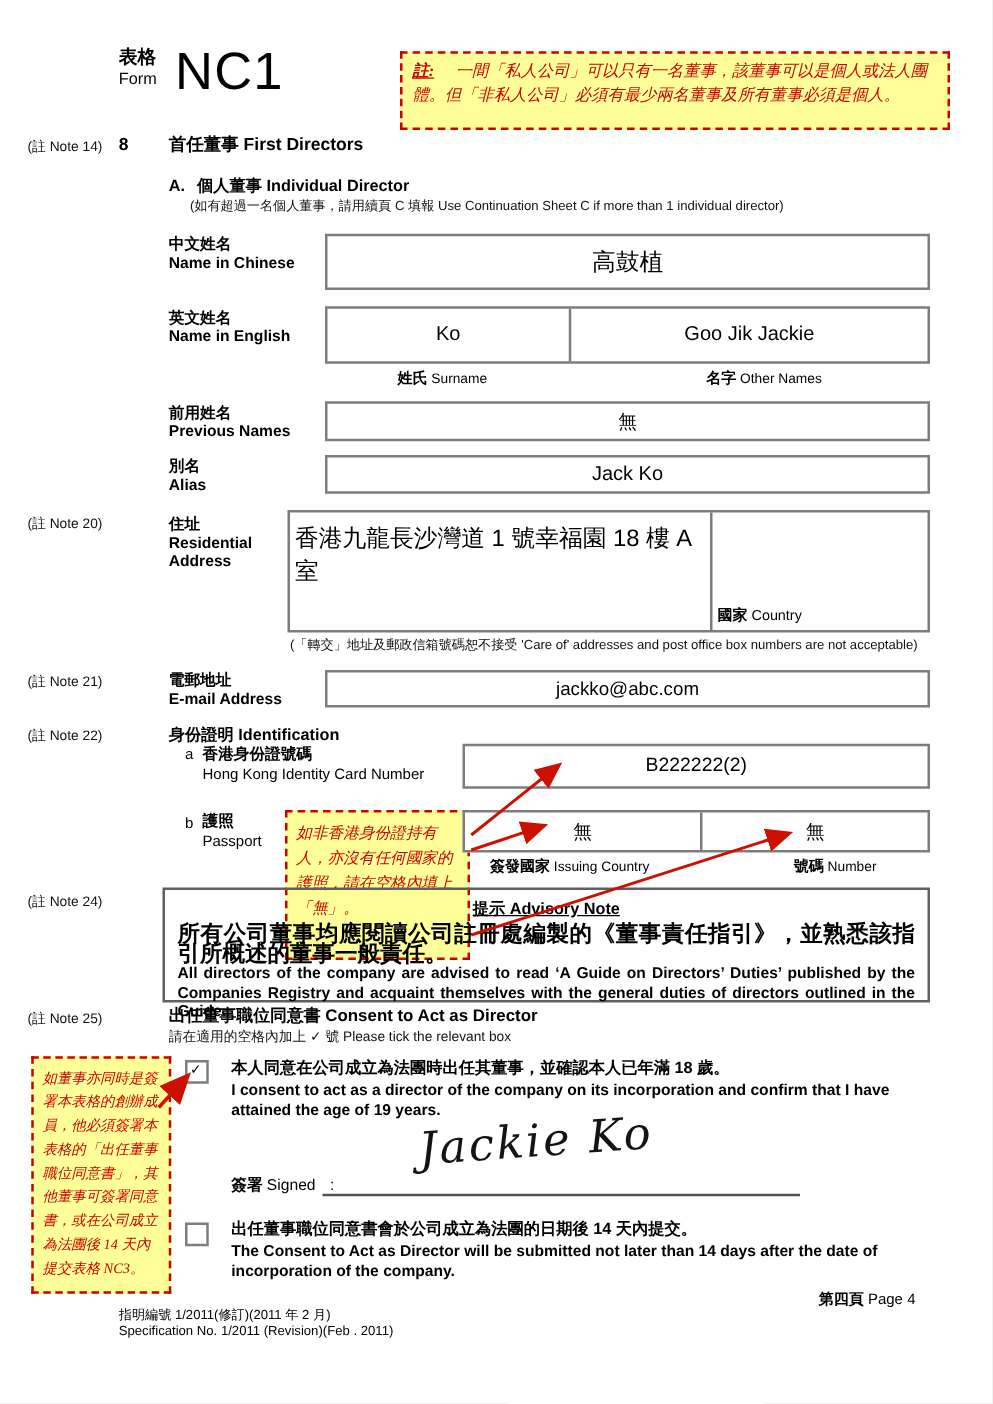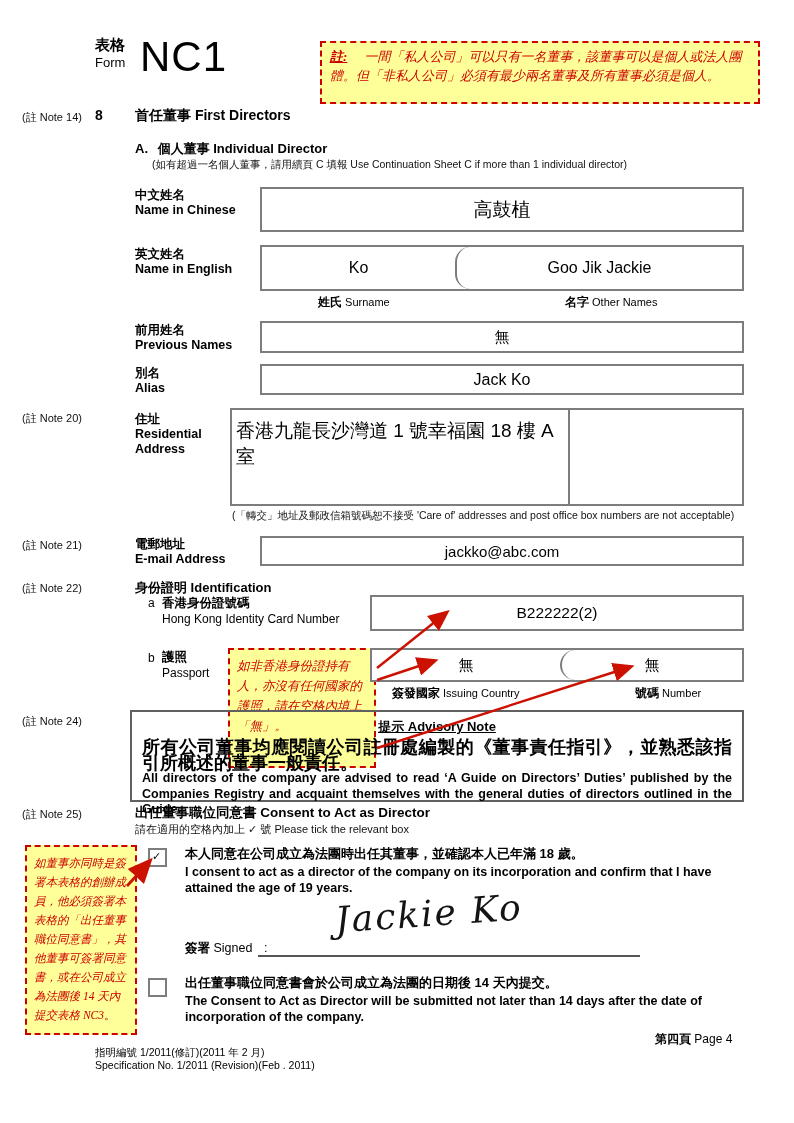--- a/index.html
+++ b/index.html
@@ -7,21 +7,21 @@
     position:relative;width:794px;height:1123px;margin:0 auto;background:#ffffff;
     font-family:"Liberation Sans",sans-serif;color:#000;overflow:hidden;
   }
   .abs{position:absolute;}
   .noteref{position:absolute;left:22px;font-size:11px;color:#111;white-space:nowrap;}
   .zh-b{font-weight:bold;}
   .field-label{position:absolute;left:135px;font-size:12.5px;font-weight:bold;line-height:15px;}
   .box{position:absolute;border:2px solid #7d7d7d;background:#fff;box-sizing:border-box;}
   .box-val{display:flex;align-items:center;justify-content:center;height:100%;font-size:16px;}
   .cells{display:flex;height:100%;}
-  .cell{flex:1;display:flex;align-items:center;justify-content:center;font-size:16px;border-radius:15px;}
+  .cell{flex:1;display:flex;align-items:center;justify-content:center;font-size:16px;}
   .cell+.cell{border-left:2px solid #7d7d7d;}
   .callout{
     position:absolute;background:#ffff99;border:2px dashed #cc0000;color:#cc0000;
     font-family:"Liberation Serif",serif;font-style:italic;box-sizing:border-box;
   }
   .sublabel{position:absolute;font-size:11px;white-space:nowrap;}
   .italic-note{font-size:10.5px;color:#111;}
   .advisory{
     position:absolute;border:2px solid #606060;box-sizing:border-box;padding:6px 10px 4px 10px;
   }
@@ -107,20 +107,26 @@
 
   <div class="noteref" style="top:411px;">(註 Note 20)</div>
   <div class="field-label" style="top:412px;">
     <div>住址</div>
     <div>Residential</div>
     <div>Address</div>
   </div>
   <div class="box" style="left:230px;top:408px;width:514px;height:98px;">
     <div style="position:absolute;left:0;top:0;width:338px;height:100%;border-right:2px solid #7d7d7d;box-sizing:border-box;">
       <div style="padding:8px 4px 0 4px;font-size:19px;">香港九龍長沙灣道 1  號幸福園 18  樓 A  室</div>
+    </div>
+    <div style="position:absolute;left:338px;top:0;right:0;height:100%;">
+      <div style="position:absolute;left:4px;bottom:3px;font-size:11.5px;">
+        <span class="zh-b" style="font-size:12px;">國家</span>
+        <span>Country</span>
+      </div>
     </div>
   </div>
   <div class="abs italic-note" style="left:232px;top:509px;width:514px;">(「轉交」地址及郵政信箱號碼恕不接受  'Care of' addresses and post office box numbers are not acceptable)</div>
 
   <div class="noteref" style="top:538px;">(註 Note 21)</div>
   <div class="field-label" style="top:537px;">
     <div>電郵地址</div>
     <div>E-mail Address</div>
   </div>
   <div class="box" style="left:260px;top:536px;width:484px;height:30px;">

